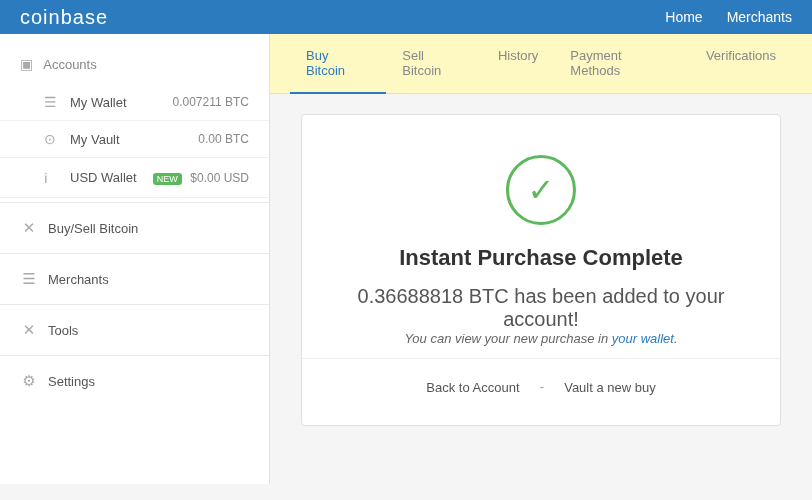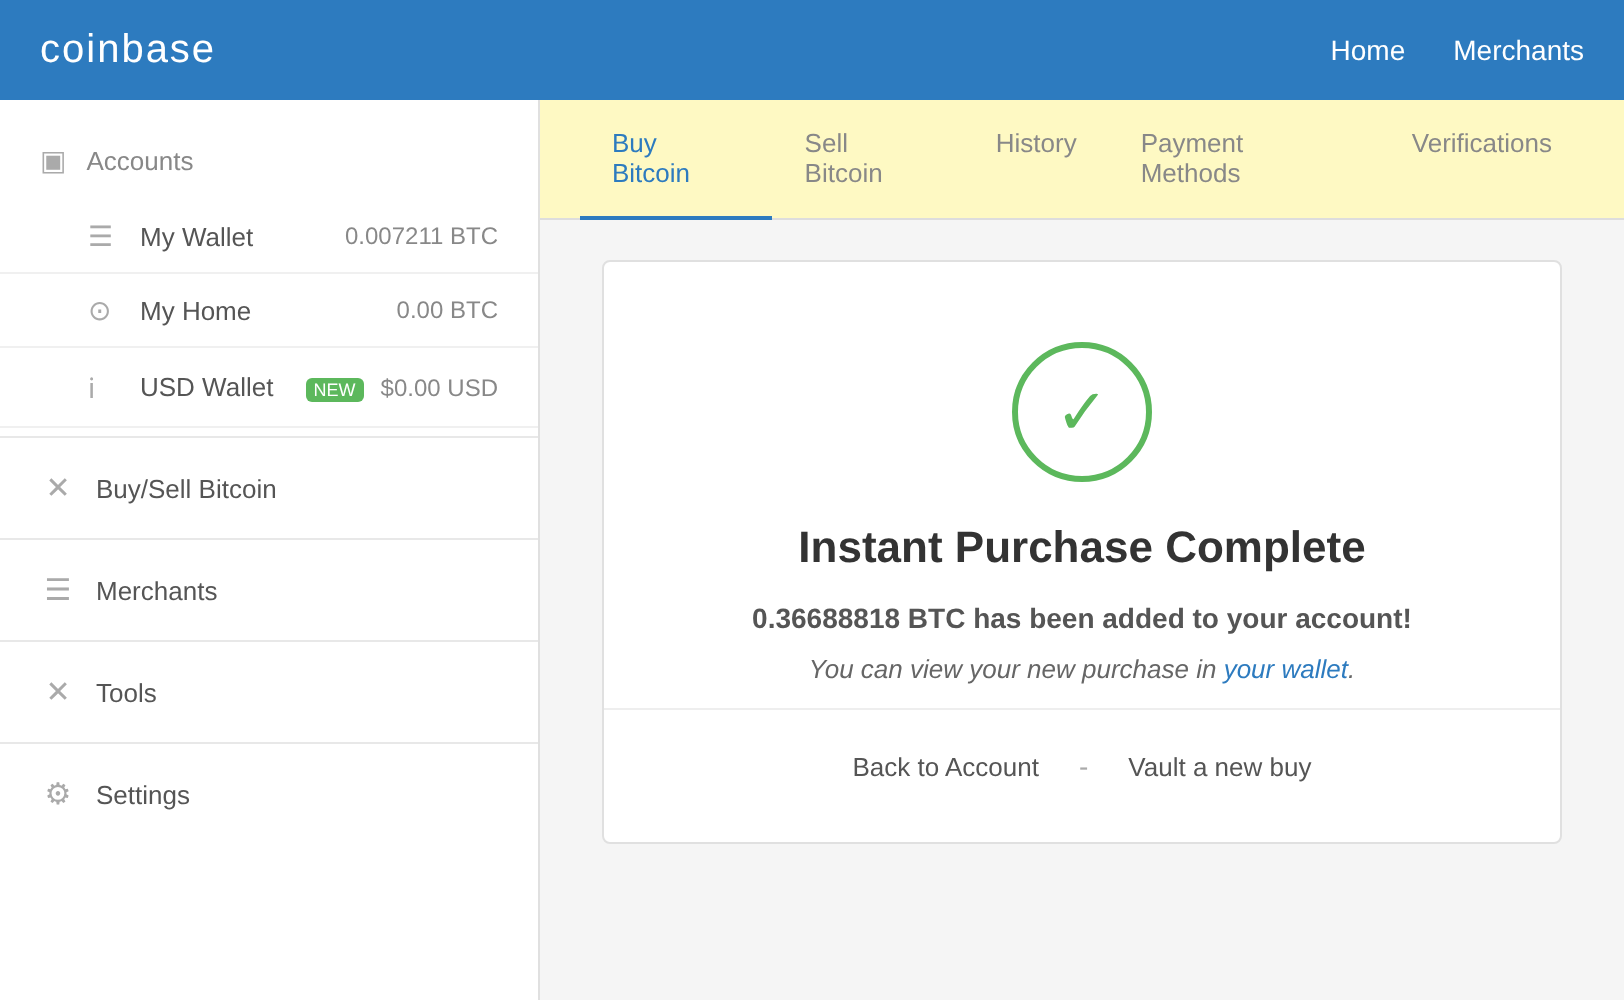--- a/index.html
+++ b/index.html
@@ -1,21 +1,21 @@
 <!DOCTYPE html>
 <html><head>
   <meta charset="utf-8">
   <style>
     * { box-sizing: border-box; margin: 0; padding: 0; }
     body { font-family: 'Helvetica Neue', Helvetica, Arial, sans-serif; font-size: 14px; color: #333; background: #f5f5f5; }
 
     
     .header {
       background: #2d7bbf;
-      height: 50px;
+      height: 34px;
       display: flex;
       align-items: center;
       justify-content: space-between;
       padding: 0 20px;
     }
     .header-logo {
       color: #fff;
       font-size: 20px;
       font-weight: 300;
       letter-spacing: 1px;
@@ -178,24 +178,23 @@
       line-height: 1;
     }
 
     .card-title {
       font-size: 22px;
       font-weight: 700;
       color: #333;
       margin-bottom: 14px;
     }
     .card-body {
-      font-size: 14px;
-      color: #555;
-      margin-bottom: 10px;
-      font-weight: 700;
+      font-size: 20px;
+      color: #555;
+      font-weight: 400;
     }
     .card-sub {
       font-size: 13px;
       color: #666;
       margin-bottom: 12px;
       font-style: italic;
     }
     .card-sub a {
       color: #2d7bbf;
       text-decoration: none;
@@ -245,21 +244,21 @@
       <div class="item-left">
         <span class="item-icon">☰</span>
         <span class="item-label">My Wallet</span>
       </div>
       <span class="item-value">0.007211 BTC</span>
     </div>
 
     <div class="sidebar-item">
       <div class="item-left">
         <span class="item-icon">⊙</span>
-        <span class="item-label">My Home</span>
+        <span class="item-label">My Vault</span>
       </div>
       <span class="item-value">0.00 BTC</span>
     </div>
 
     <div class="sidebar-item">
       <div class="item-left">
         <span class="item-icon">ℹ</span>
         <span class="item-label">
           <span>USD Wallet</span><span class="new-badge">NEW</span>
         </span>

